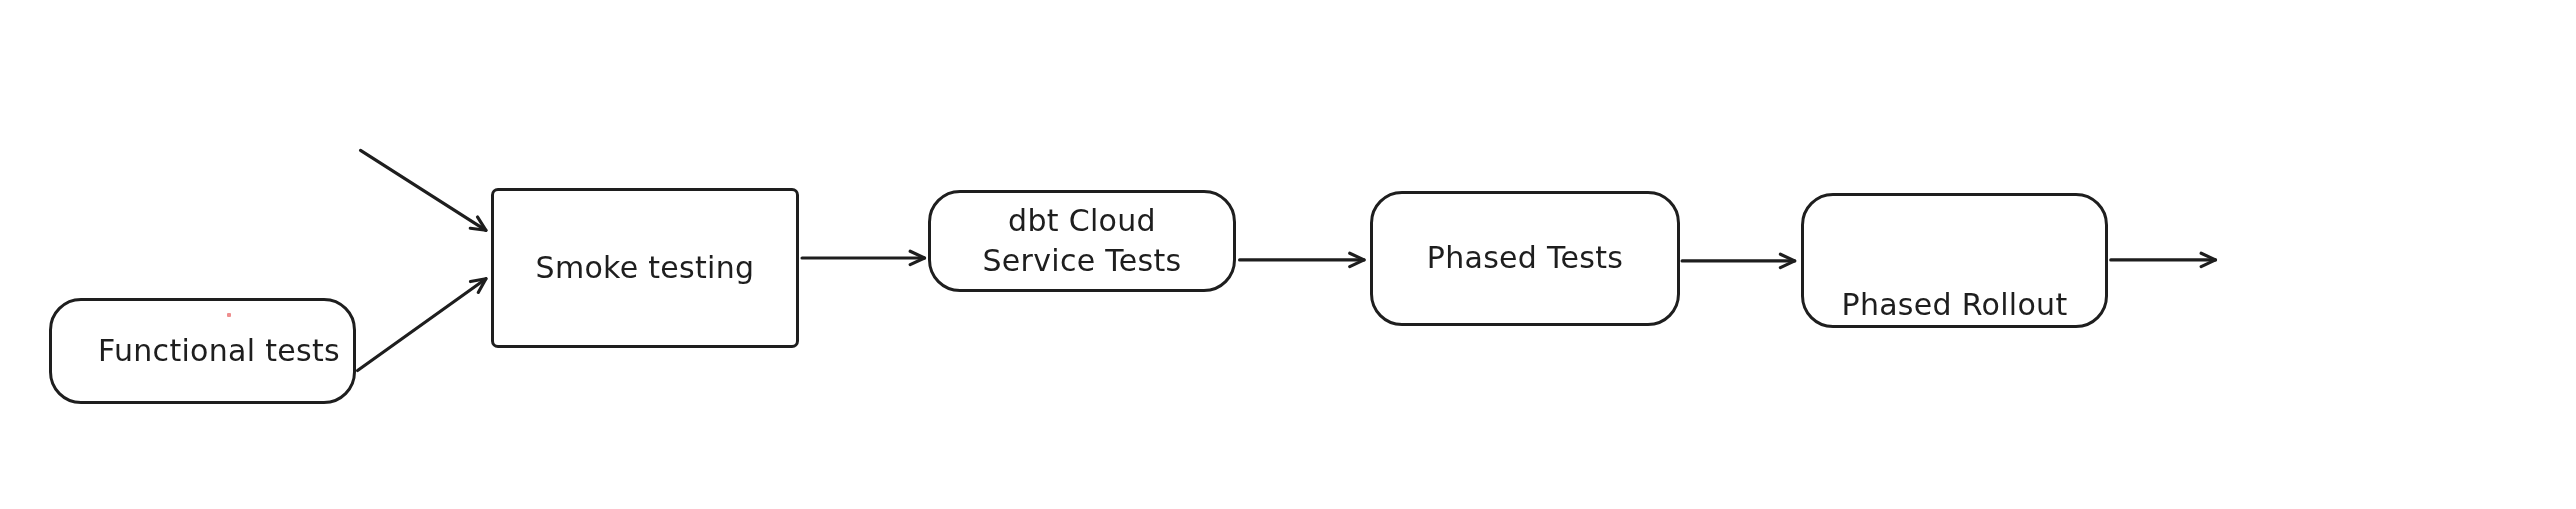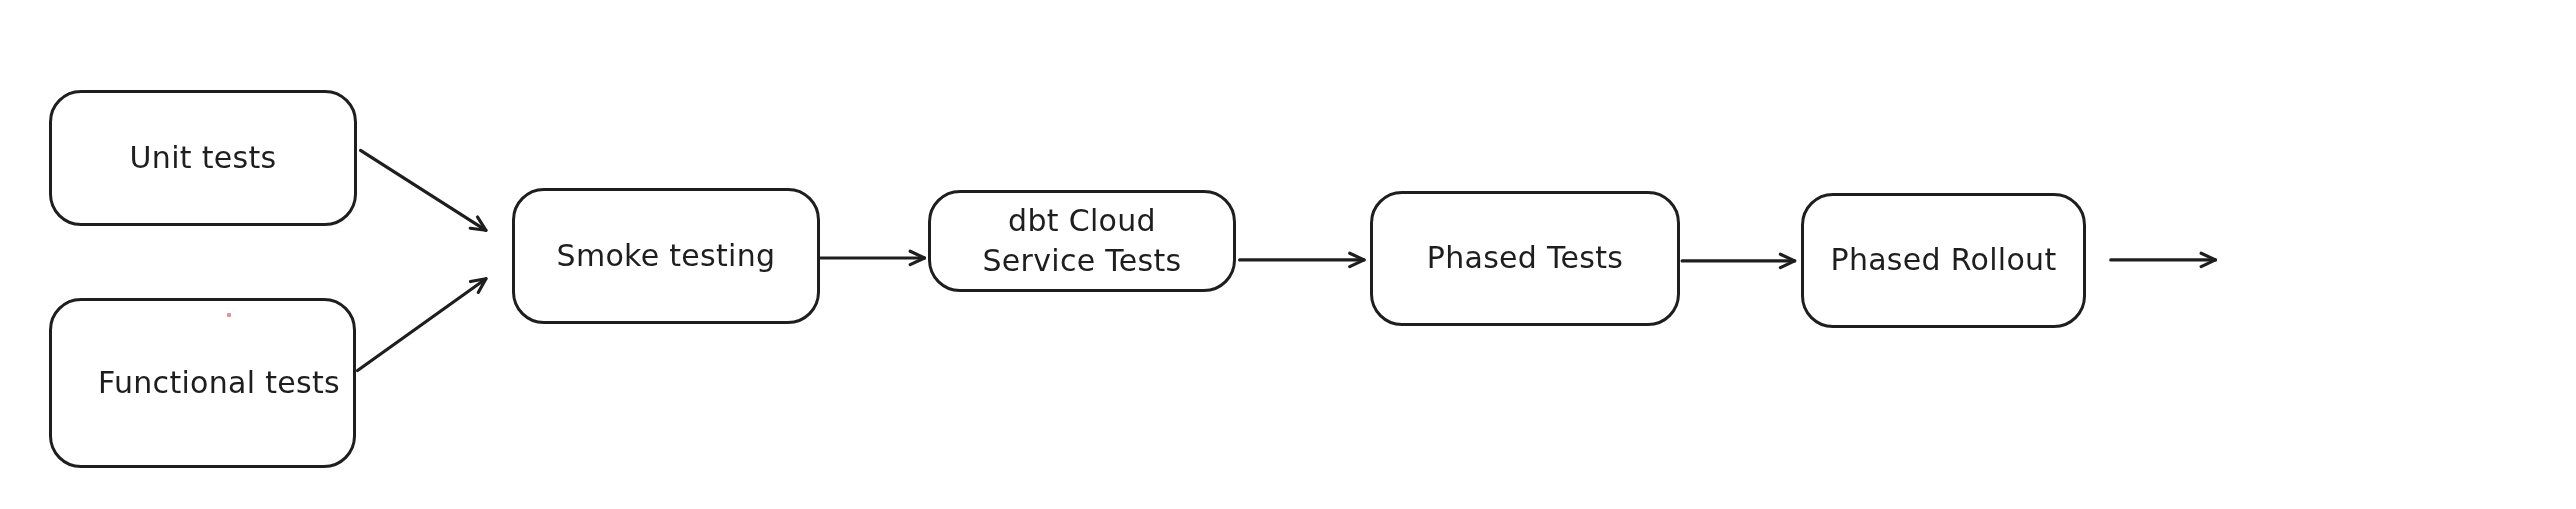--- a/index.html
+++ b/index.html
@@ -42,25 +42,25 @@
   }
   .node-label {
     color: #1e1e1e;
     font-size: 30px;
     line-height: 1.35;
     letter-spacing: 0.3px;
     white-space: pre-line;
   }
   
   .n-unit        { left: 49px;   top: 90px;  width: 308px; height: 136px; }
-  .n-functional  { left: 49px;   top: 298px; width: 307px; height: 170px; padding-left: 33px; }
-  .n-smoke       { left: 512px;  top: 188px; width: 308px; height: 136px; }
+  .n-functional  { left: 49px;   top: 298px; width: 307px; height: 106px; padding-left: 33px; }
+  .n-smoke       { left: 491px;  top: 188px; width: 308px; height: 160px; border-radius: 7px; }
   .n-dbt         { left: 928px;  top: 190px; width: 308px; height: 102px; }
   .n-canary      { left: 1370px; top: 191px; width: 310px; height: 135px; }
-  .n-phased      { left: 1801px; top: 193px; width: 285px; height: 135px; }
+  .n-phased      { left: 1801px; top: 193px; width: 307px; height: 135px; align-items: flex-end; }
   .n-you         { left: 2223px; top: 193px; width: 308px; height: 134px; }
   .red-dot {
     position: absolute;
     left: 227px;
     top: 313px;
     width: 4px;
     height: 4px;
     border-radius: 1px;
     background: rgba(224, 49, 49, 0.55);
   }
@@ -90,23 +90,20 @@
     <g>
       <path d="M 1703 264 L 1817 264"></path>
       <path d="M 1802.5 257.2 L 1817 264 L 1802.5 270.8"></path>
     </g>
     <g>
       <path d="M 2137 263 L 2243 263"></path>
       <path d="M 2228.5 256.2 L 2243 263 L 2228.5 269.8"></path>
     </g>
   </svg>
 
-  <div class="node n-unit">
-    <span class="node-label">Unit tests</span>
-  </div>
 
   <div class="node n-functional">
     <span class="node-label">Functional tests</span>
   </div>
 
   <div class="node n-smoke">
     <span class="node-label">Smoke testing</span>
   </div>
 
   <div class="node n-dbt">

